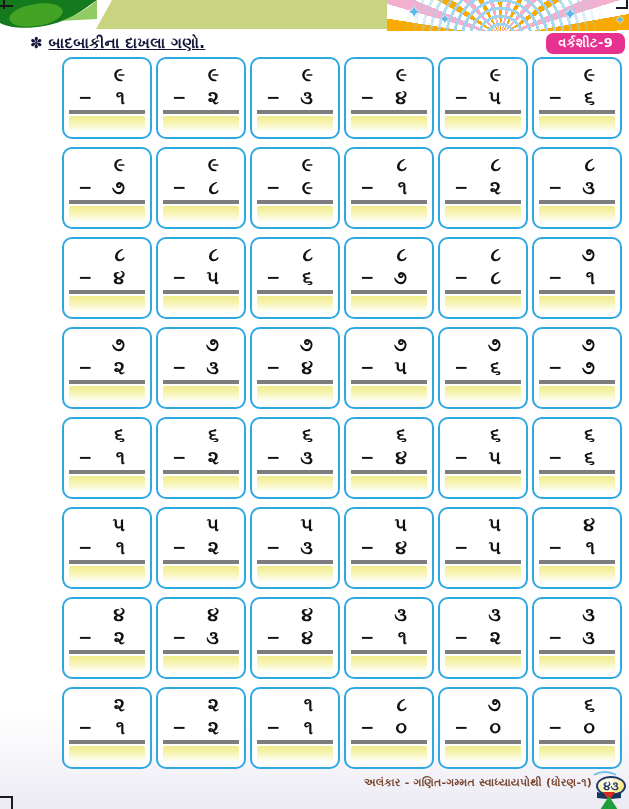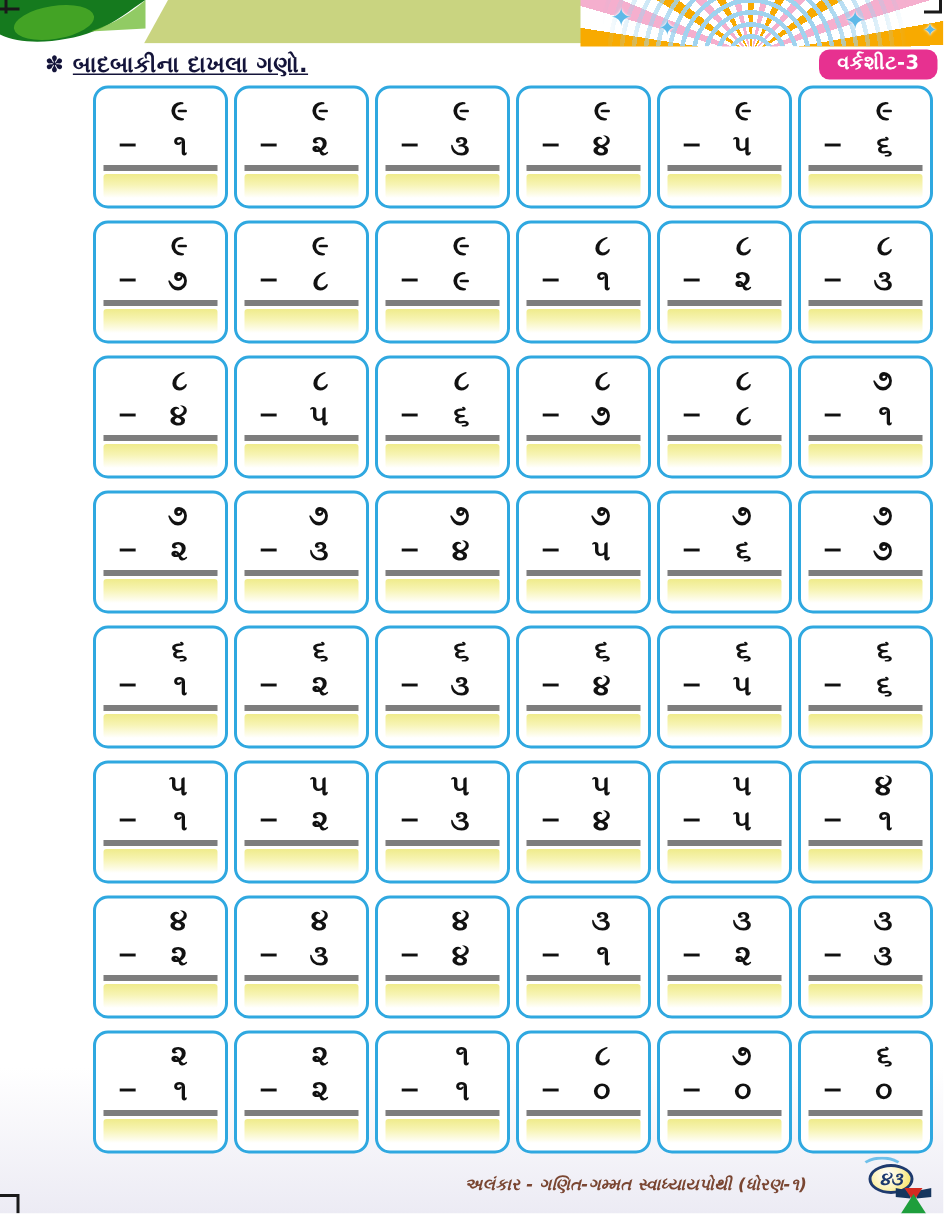--- a/index.html
+++ b/index.html
@@ -45,27 +45,27 @@
         text-align:right;padding-right:25px;}
   .num-row{display:flex;justify-content:space-between;align-items:center;
         padding:0 25px 0 14px;line-height:22px;}
   .minus{font-size:17px;font-weight:bold;color:#111;}
   .num-bot{font-size:19px;font-weight:bold;color:#111;}
   .rule{height:4px;background:var(--rule-gray);margin:2px 5px 0;}
   .answer-box{height:16px;margin:2px 5px 0;border-radius:2px;
         background:linear-gradient(180deg,var(--answer-yellow) 0%,#f7f4b4 45%,#fdfce9 85%,#ffffff 100%);}
 
   
-  .footer{position:absolute;top:776px;right:20px;display:flex;align-items:flex-end;gap:4px;font-style:italic;}
+  .footer{position:absolute;top:776px;right:3px;display:flex;align-items:flex-start;gap:4px;}
   .credit{font-size:11px;font-weight:bold;color:#7a4632;letter-spacing:.2px;}
   .page-oval{position:relative;box-sizing:border-box;min-width:30px;height:20px;
         border:2px solid #1e3a6e;border-radius:50%;
         background:radial-gradient(circle at 40% 30%,#ffffff 0%,#fdf4c0 45%,#f7e14b 100%);
         color:#1e3a6e;font-size:12px;font-weight:bold;
-        display:flex;align-items:center;justify-content:center;padding:0 4px;margin-left:37px;}
+        display:flex;align-items:center;justify-content:center;padding:0 4px;}
   .page-oval::before{content:"";position:absolute;left:-8px;top:-7px;width:26px;height:14px;
         border:2px solid #6fc0ea;border-color:#6fc0ea transparent transparent transparent;
         border-radius:50%;}
   .logo{position:absolute;top:790px;right:8px;}
 </style>
 </head>
 <body>
 
 <div class="page">
 
@@ -89,21 +89,21 @@
     <div class="crop" style="left:3px;top:0;width:2px;height:9px;"></div>
     <div class="crop" style="right:1px;top:7px;width:12px;height:2px;"></div>
     <div class="crop" style="right:1px;top:0;width:2px;height:8px;"></div>
   </div>
 
   <div class="title-row">
     <div class="title-wrap">
       <span class="flower-icon">✽</span>
       <span class="page-title">બાદબાકીના દાખલા ગણો.</span>
     </div>
-    <span class="badge">વર્કશીટ-3</span>
+    <span class="badge">વર્કશીટ-9</span>
   </div>
 
   <div class="grid">
       <div class="card">
         <div class="num-top">૯</div>
         <div class="num-row">
           <span class="minus">−</span>
           <span class="num-bot">૧</span>
         </div>
         <div class="rule"></div>

